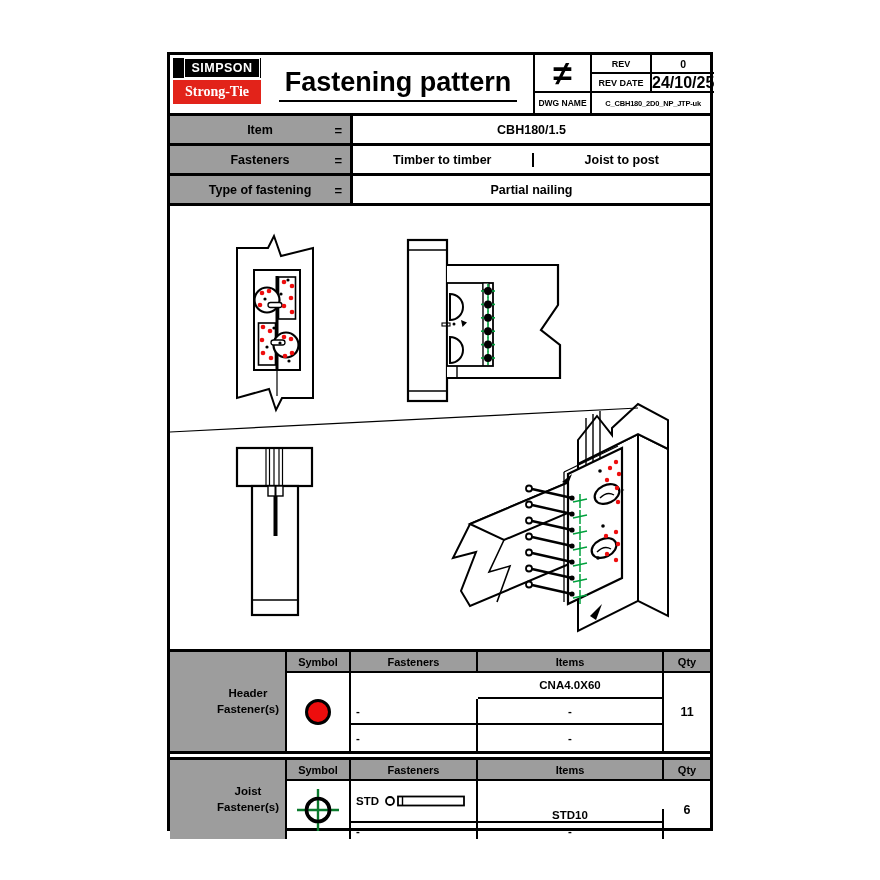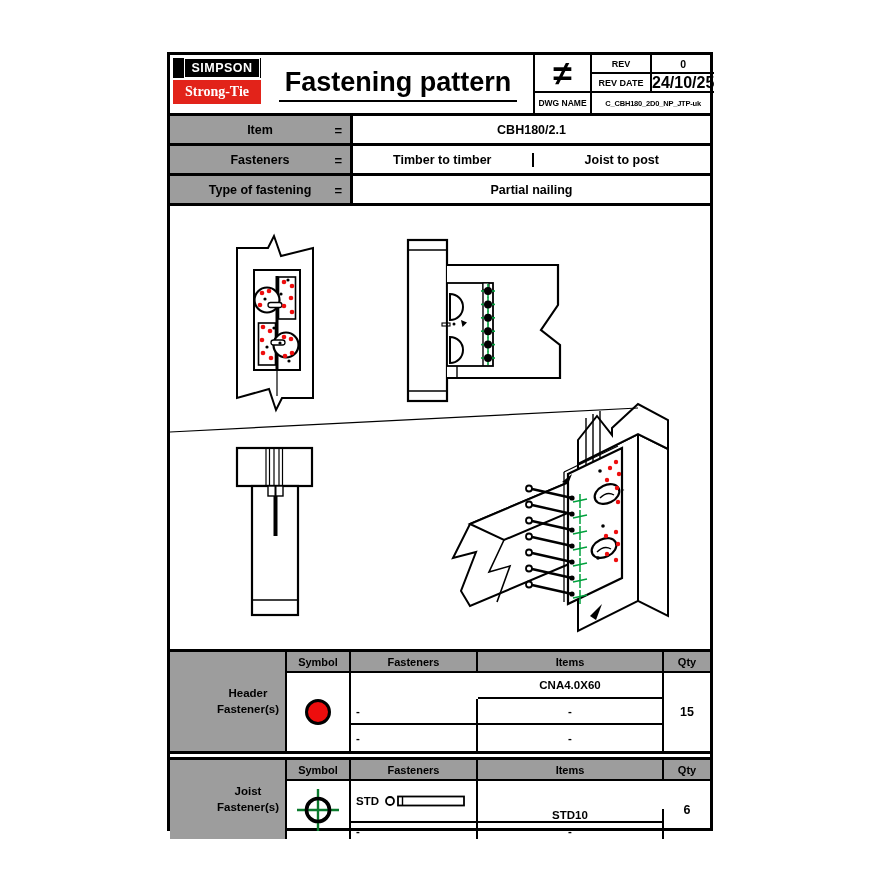--- a/index.html
+++ b/index.html
@@ -73,21 +73,21 @@
       <div class="dwg-lbl">DWG NAME</div>
       <div class="dwg-val">C_CBH180_2D0_NP_JTP-uk</div>
     </div>
   </div>
 
   <div class="spec-row">
     <div class="spec-label gray">
       <span>Item</span>
       <span class="spec-eq">=</span>
     </div>
-    <div class="spec-value">CBH180/2.1</div>
+    <div class="spec-value">CBH180/1.5</div>
   </div>
   <div class="spec-row">
     <div class="spec-label gray">
       <span>Fasteners</span>
       <span class="spec-eq">=</span>
     </div>
     <div class="spec-value spec-split">
       <div class="cell1 spec-value">Timber to timber</div>
       <div class="cell2">Joist to post</div>
     </div>
@@ -307,21 +307,21 @@
     </div>
 
     <div class="icell" style="grid-row:2;">CNA4.0X60</div>
 
     <div class="fcell" style="grid-row:3;">-</div>
     <div class="icell" style="grid-row:3;">-</div>
 
     <div class="fcell rowlast" style="grid-row:4;">-</div>
     <div class="icell rowlast" style="grid-row:4;">-</div>
 
-    <div class="qty-cell">15</div>
+    <div class="qty-cell">11</div>
   </div>
 
   <div class="ftable ftable-joist">
     <div class="tlabel gray">Joist
 Fastener(s)</div>
     <div class="th gray" style="grid-column:2;grid-row:1;">Symbol</div>
     <div class="th gray" style="grid-column:3;grid-row:1;">Fasteners</div>
     <div class="th gray" style="grid-column:4;grid-row:1;">Items</div>
     <div class="th gray last" style="grid-column:5;grid-row:1;border-right:none;">Qty</div>
 

